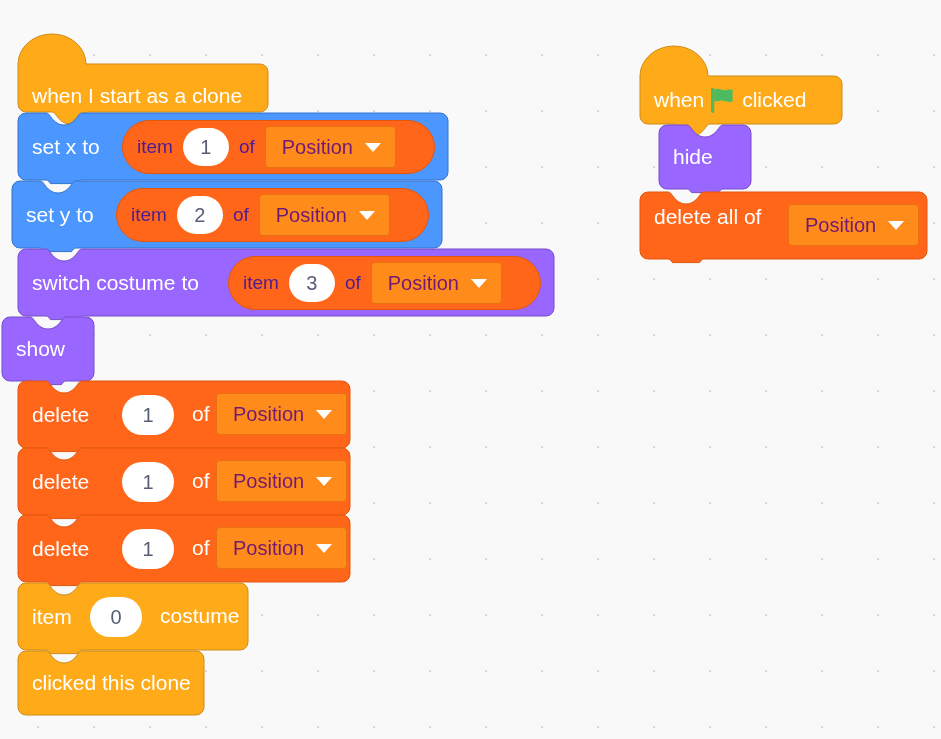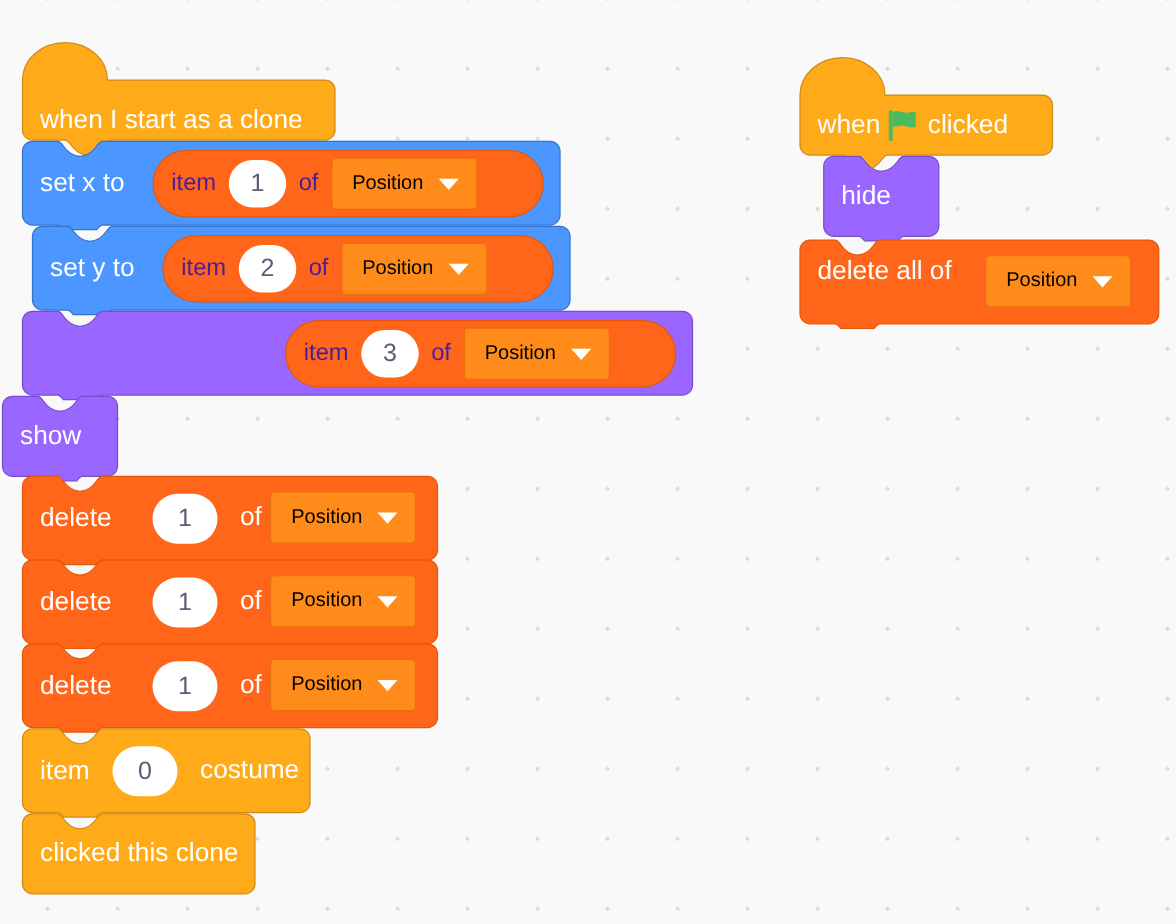--- a/index.html
+++ b/index.html
@@ -38,22 +38,22 @@
     box-sizing:border-box;
   }
 
   
   .dd{
     display:flex;align-items:center;gap:12px;
     height:42px;
     border-radius:4px;
     padding:0 14px 0 16px;
     box-sizing:border-box;
-    font-size:16px;
-    color:#000000;
+    font-size:20px;
+    color:#701a75;
   }
   .dd .caret{
     width:0;height:0;
     border-left:8px solid transparent;
     border-right:8px solid transparent;
     border-top:9px solid #ffffff;
     display:inline-block;
   }
   
   .dd.onlist{background:#ff8c1a;border:1px solid #e8710f;}
@@ -104,21 +104,21 @@
     <span class="rlbl">item</span>
     <span class="oval">1</span>
     <span class="rlbl">of</span>
     <span class="dd inrep">
       <span>Position</span>
       <i class="caret"></i>
     </span>
   </div>
 </div>
 
-<div class="stackwrap" style="left:26px;top:181px;width:430px;height:67px;">
+<div class="stackwrap" style="left:12px;top:181px;width:430px;height:67px;">
   <svg width="430" height="71" viewBox="0 0 430 71">
     <path d="M0,8 a8,8 0 0 1 8,-8 L24,0 l4,0 c2,0 3,1.5 4.5,3.6 3,4.2 7,8.4 13.5,8.4
              s10.5,-4.2 13.5,-8.4 C61,1.5 62,0 64,0 l4,0 L422,0 a8,8 0 0 1 8,8 L430,59
              a8,8 0 0 1 -8,8 L68,67 l-4,0 c-2,0 -3,1.5 -4.5,3.6
              L32.5,70.6 C31,68.5 30,67 28,67 l-4,0 L8,67 a8,8 0 0 1 -8,-8 Z" fill="#4c97ff" stroke="#3373cc" stroke-width="1"></path>
   </svg>
   <div class="stacklabel">set y to</div>
   <div class="reporter" style="position:absolute;left:104px;top:7px;width:313px;">
     <span class="rlbl">item</span>
     <span class="oval">2</span>
@@ -130,20 +130,21 @@
   </div>
 </div>
 
 <div class="stackwrap" style="left:18px;top:249px;width:536px;height:67px;">
   <svg width="536" height="71" viewBox="0 0 536 71">
     <path d="M0,8 a8,8 0 0 1 8,-8 L24,0 l4,0 c2,0 3,1.5 4.5,3.6 3,4.2 7,8.4 13.5,8.4
              s10.5,-4.2 13.5,-8.4 C61,1.5 62,0 64,0 l4,0 L528,0 a8,8 0 0 1 8,8 L536,59
              a8,8 0 0 1 -8,8 L68,67 l-4,0 c-2,0 -3,1.5 -4.5,3.6
              L32.5,70.6 C31,68.5 30,67 28,67 l-4,0 L8,67 a8,8 0 0 1 -8,-8 Z" fill="#9966ff" stroke="#774dcb" stroke-width="1"></path>
   </svg>
+  <div class="stacklabel">switch costume to</div>
   <div class="reporter" style="position:absolute;left:210px;top:7px;width:313px;">
     <span class="rlbl">item</span>
     <span class="oval">3</span>
     <span class="rlbl">of</span>
     <span class="dd inrep">
       <span>Position</span>
       <i class="caret"></i>
     </span>
   </div>
 </div>

